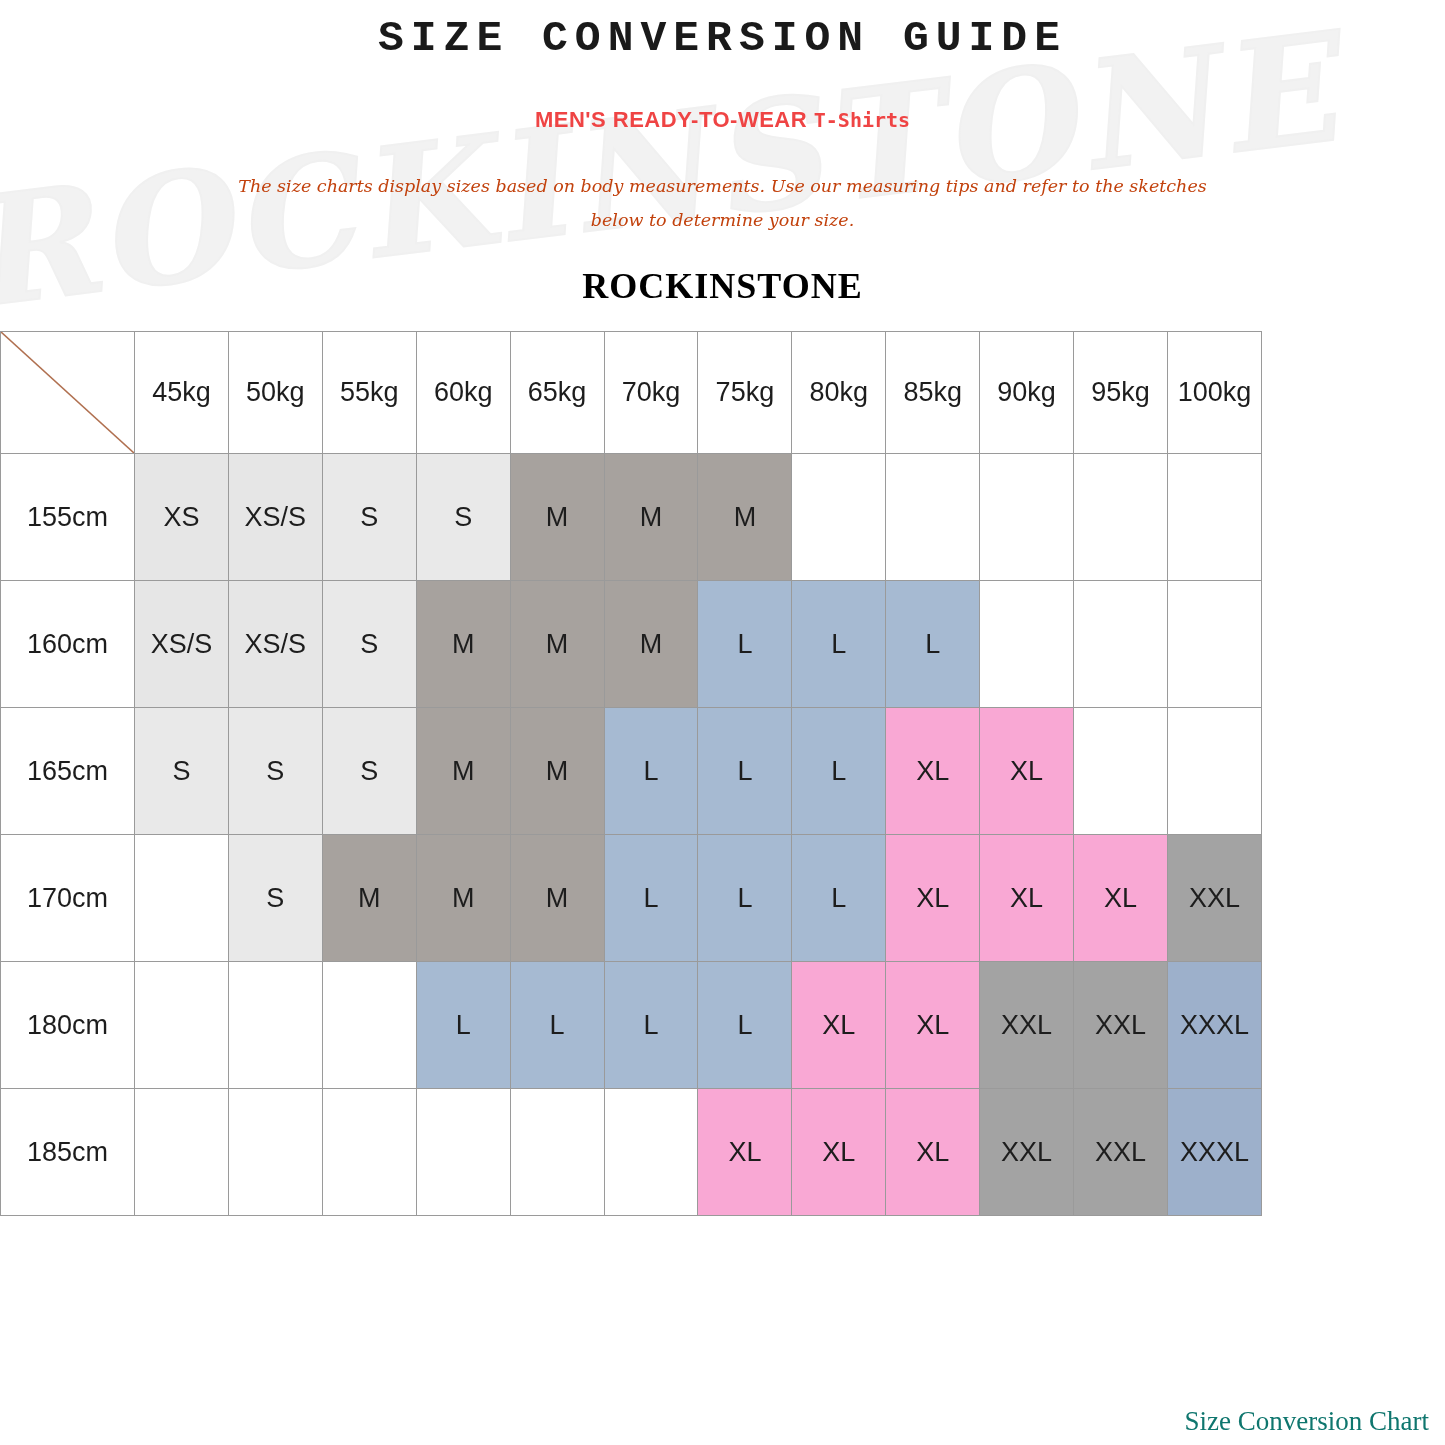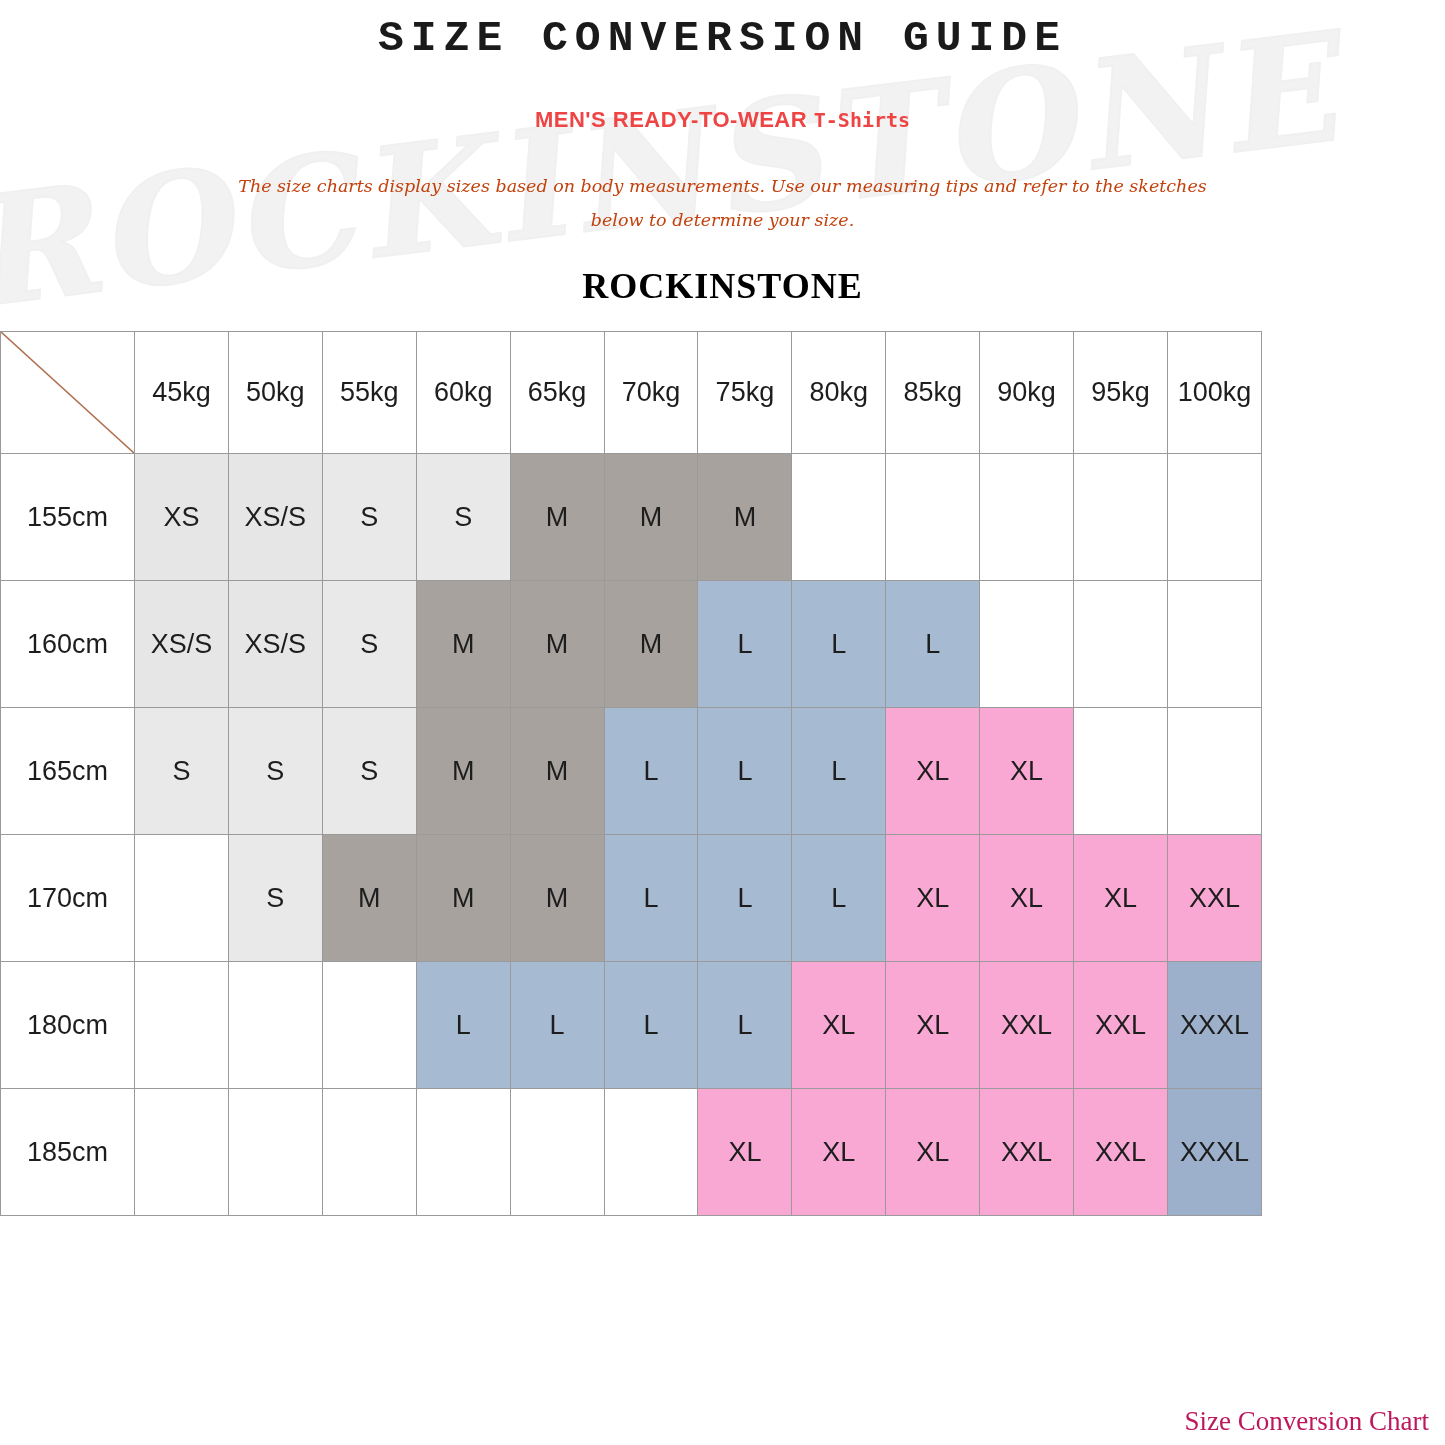--- a/index.html
+++ b/index.html
@@ -122,32 +122,32 @@
     width: 100%;
     height: 100%;
   }
 
   .c-empty { background: #ffffff; }
   .c-xs    { background: #e6e6e6; }
   .c-s     { background: #e9e9e9; }
   .c-m     { background: #a7a29e; }
   .c-l     { background: #a6bad2; }
   .c-xl    { background: #f9a8d4; }
-  .c-xxl   { background: #f9a8d4; }
+  .c-xxl   { background: #a3a3a3; }
   .c-xxxl  { background: #9db0cb; }
 
   
   .footer {
     position: absolute;
     right: 16px;
     bottom: 8px;
     z-index: 3;
     font-family: "Liberation Serif", serif;
     font-size: 27px;
-    color: #be185d;
+    color: #0f766e;
   }
 </style>
 </head>
 <body>
 
 <div id="page">
 
   <div class="watermark">ROCKINSTONE</div>
 
   <div class="header">

